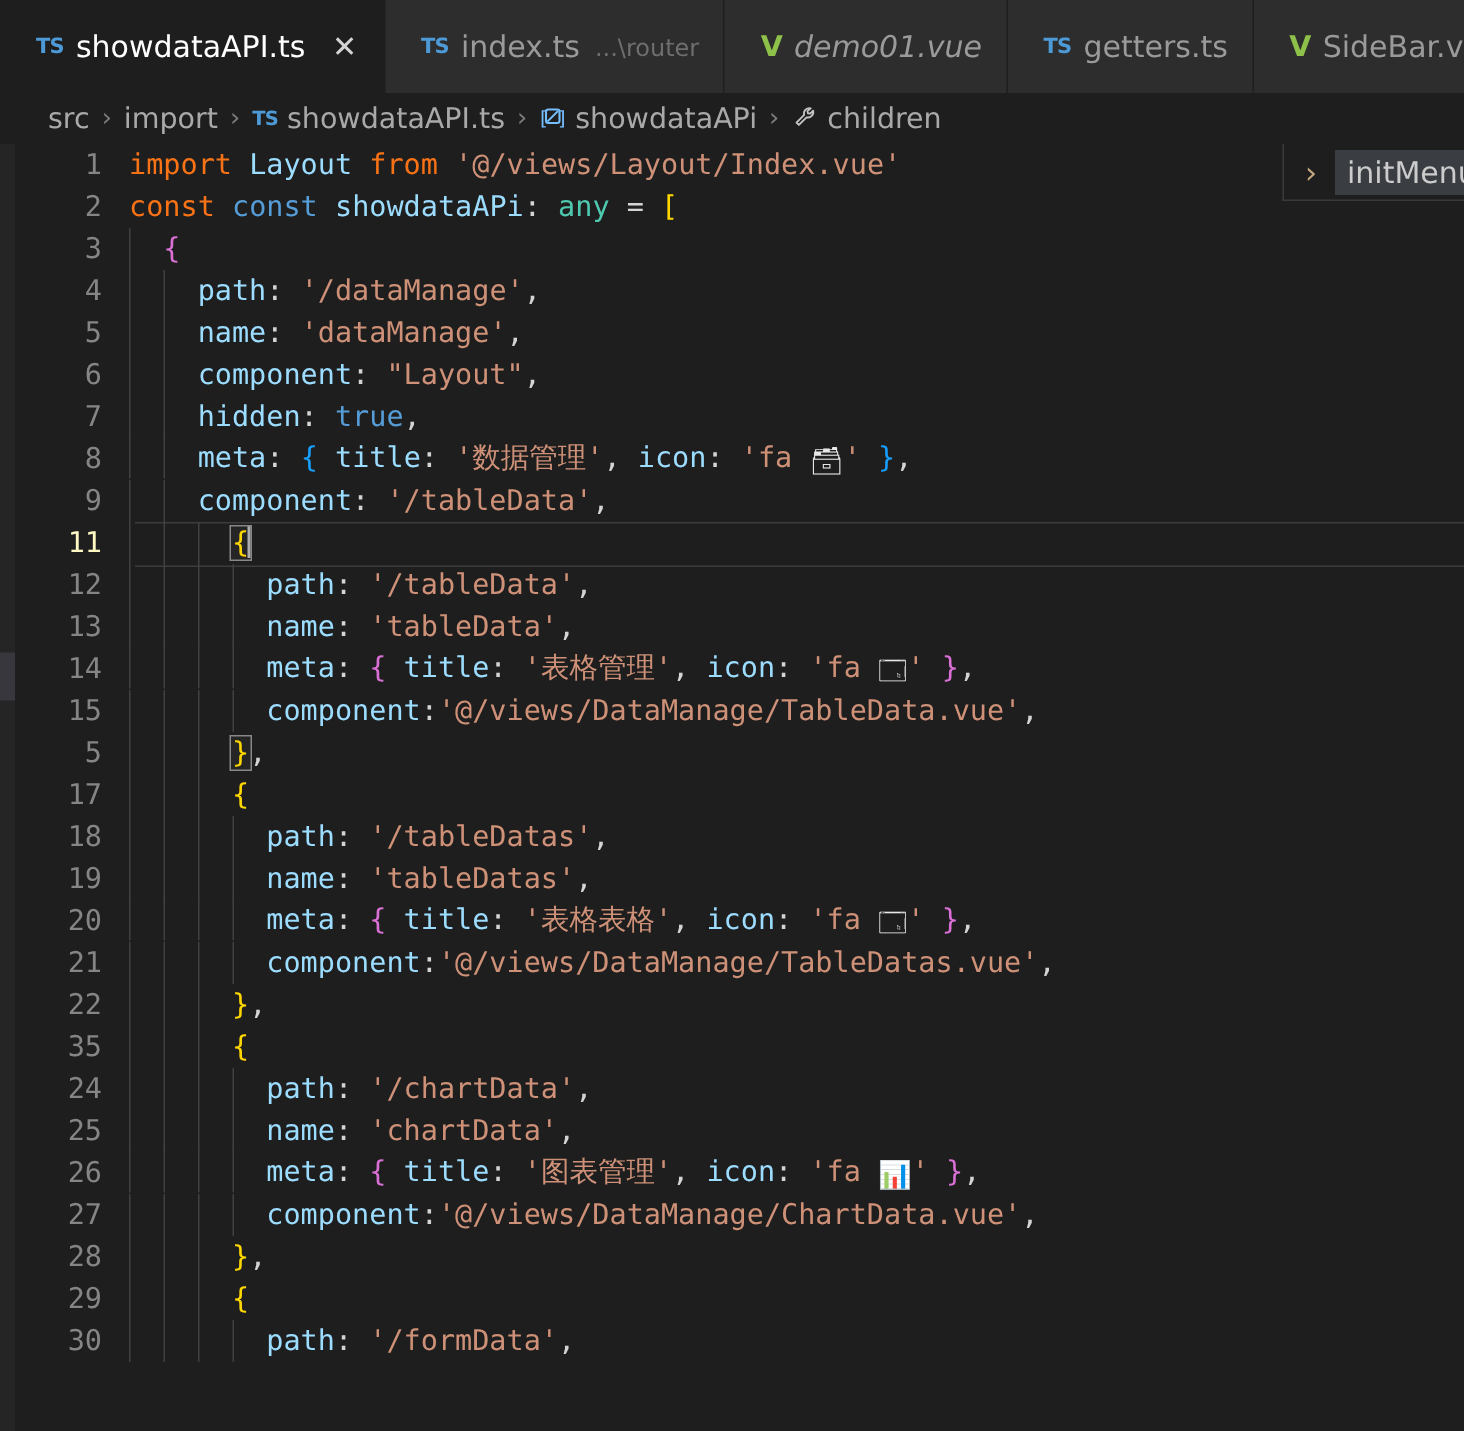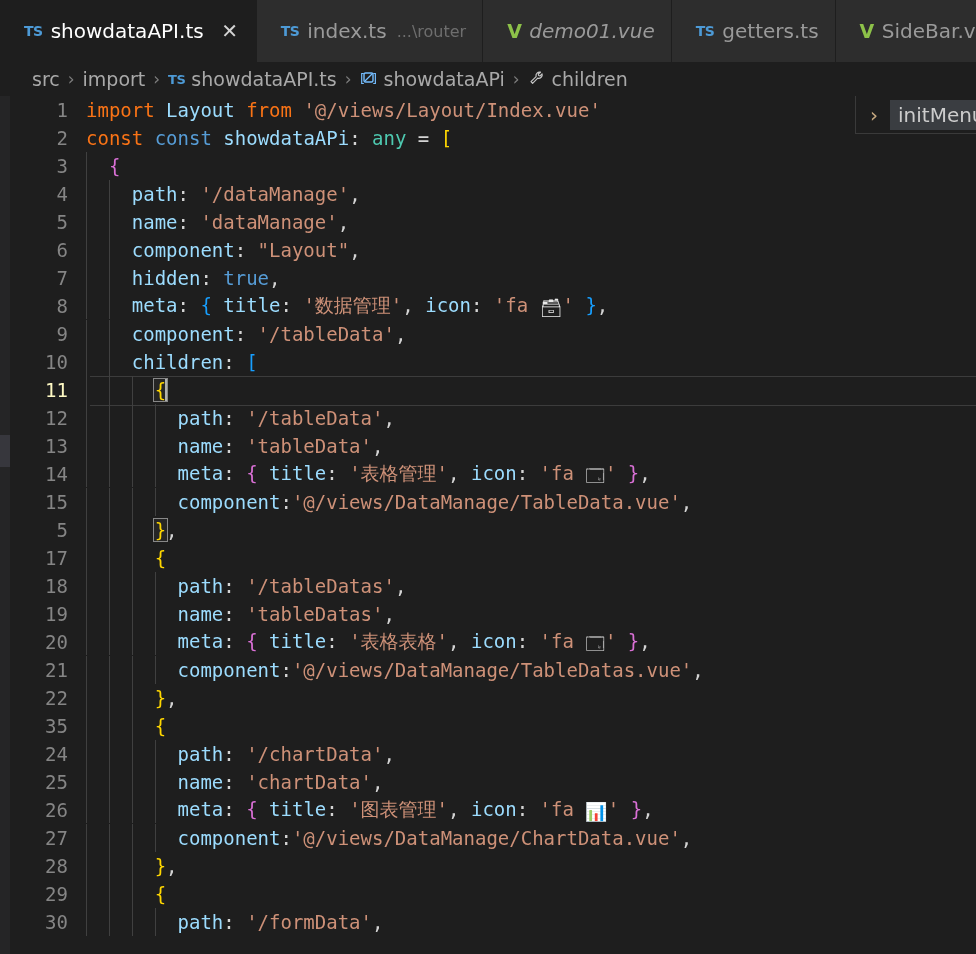--- a/index.html
+++ b/index.html
@@ -222,21 +222,20 @@
     <div class="code-area" id="code-area">
         <div class="line"><div class="gutter">1</div><div class="code"><span class="t-kw">import</span><span class="t-pun"> </span><span class="t-var">Layout</span><span class="t-pun"> </span><span class="t-kw">from</span><span class="t-pun"> </span><span class="t-str">'@/views/Layout/Index.vue'</span></div></div>
         <div class="line"><div class="gutter">2</div><div class="code"><span class="t-kw">const</span><span class="t-pun"> </span><span class="t-kw2">const</span><span class="t-pun"> </span><span class="t-var">showdataAPi</span><span class="t-pun">: </span><span class="t-type">any</span><span class="t-pun"> = </span><span class="t-br1">[</span></div></div>
         <div class="line"><div class="gutter">3</div><div class="code"><span class="ig" style="left: 0px;"></span><span class="t-pun">  </span><span class="t-br2">{</span></div></div>
         <div class="line"><div class="gutter">4</div><div class="code"><span class="ig" style="left: 0px;"></span><span class="ig" style="left: 22.9px;"></span><span class="t-pun">    </span><span class="t-var">path</span><span class="t-pun">: </span><span class="t-str">'/dataManage'</span><span class="t-pun">,</span></div></div>
         <div class="line"><div class="gutter">5</div><div class="code"><span class="ig" style="left: 0px;"></span><span class="ig" style="left: 22.9px;"></span><span class="t-pun">    </span><span class="t-var">name</span><span class="t-pun">: </span><span class="t-str">'dataManage'</span><span class="t-pun">,</span></div></div>
         <div class="line"><div class="gutter">6</div><div class="code"><span class="ig" style="left: 0px;"></span><span class="ig" style="left: 22.9px;"></span><span class="t-pun">    </span><span class="t-var">component</span><span class="t-pun">: </span><span class="t-str">"Layout"</span><span class="t-pun">,</span></div></div>
         <div class="line"><div class="gutter">7</div><div class="code"><span class="ig" style="left: 0px;"></span><span class="ig" style="left: 22.9px;"></span><span class="t-pun">    </span><span class="t-var">hidden</span><span class="t-pun">: </span><span class="t-kw2">true</span><span class="t-pun">,</span></div></div>
         <div class="line"><div class="gutter">8</div><div class="code"><span class="ig" style="left: 0px;"></span><span class="ig" style="left: 22.9px;"></span><span class="t-pun">    </span><span class="t-var">meta</span><span class="t-pun">: </span><span class="t-br3">{</span><span class="t-pun"> </span><span class="t-var">title</span><span class="t-pun">: </span><span class="t-str">'数据管理'</span><span class="t-pun">, </span><span class="t-var">icon</span><span class="t-pun">: </span><span class="t-str">'fa </span><span class="emoji">🗃</span><span class="t-str">'</span><span class="t-pun"> </span><span class="t-br3">}</span><span class="t-pun">,</span></div></div>
         <div class="line"><div class="gutter">9</div><div class="code"><span class="ig" style="left: 0px;"></span><span class="ig" style="left: 22.9px;"></span><span class="t-pun">    </span><span class="t-var">component</span><span class="t-pun">: </span><span class="t-str">'/tableData'</span><span class="t-pun">,</span></div></div>
-        <div class="line"><div class="gutter">10</div><div class="code"><span class="ig" style="left: 0px;"></span><span class="ig" style="left: 22.9px;"></span><span class="t-pun">    </span><span class="t-var">children</span><span class="t-pun">: </span><span class="t-br3">[</span></div></div>
         <div class="line current"><div class="gutter">11</div><div class="code"><span class="ig" style="left: 0px;"></span><span class="ig" style="left: 22.9px;"></span><span class="ig" style="left: 45.8px;"></span><span class="t-pun">      </span><span class="t-br1 bracket-box">{</span><span class="cursor"></span></div></div>
         <div class="line"><div class="gutter">12</div><div class="code"><span class="ig" style="left: 0px;"></span><span class="ig" style="left: 22.9px;"></span><span class="ig" style="left: 45.8px;"></span><span class="ig" style="left: 68.7px;"></span><span class="t-pun">        </span><span class="t-var">path</span><span class="t-pun">: </span><span class="t-str">'/tableData'</span><span class="t-pun">,</span></div></div>
         <div class="line"><div class="gutter">13</div><div class="code"><span class="ig" style="left: 0px;"></span><span class="ig" style="left: 22.9px;"></span><span class="ig" style="left: 45.8px;"></span><span class="ig" style="left: 68.7px;"></span><span class="t-pun">        </span><span class="t-var">name</span><span class="t-pun">: </span><span class="t-str">'tableData'</span><span class="t-pun">,</span></div></div>
         <div class="line"><div class="gutter">14</div><div class="code"><span class="ig" style="left: 0px;"></span><span class="ig" style="left: 22.9px;"></span><span class="ig" style="left: 45.8px;"></span><span class="ig" style="left: 68.7px;"></span><span class="t-pun">        </span><span class="t-var">meta</span><span class="t-pun">: </span><span class="t-br2">{</span><span class="t-pun"> </span><span class="t-var">title</span><span class="t-pun">: </span><span class="t-str">'表格管理'</span><span class="t-pun">, </span><span class="t-var">icon</span><span class="t-pun">: </span><span class="t-str">'fa </span><span class="emoji">🗔</span><span class="t-str">'</span><span class="t-pun"> </span><span class="t-br2">}</span><span class="t-pun">,</span></div></div>
         <div class="line"><div class="gutter">15</div><div class="code"><span class="ig" style="left: 0px;"></span><span class="ig" style="left: 22.9px;"></span><span class="ig" style="left: 45.8px;"></span><span class="ig" style="left: 68.7px;"></span><span class="t-pun">        </span><span class="t-var">component</span><span class="t-pun">:</span><span class="t-str">'@/views/DataManage/TableData.vue'</span><span class="t-pun">,</span></div></div>
         <div class="line"><div class="gutter">5</div><div class="code"><span class="ig" style="left: 0px;"></span><span class="ig" style="left: 22.9px;"></span><span class="ig" style="left: 45.8px;"></span><span class="t-pun">      </span><span class="t-br1 bracket-box">}</span><span class="t-pun">,</span></div></div>
         <div class="line"><div class="gutter">17</div><div class="code"><span class="ig" style="left: 0px;"></span><span class="ig" style="left: 22.9px;"></span><span class="ig" style="left: 45.8px;"></span><span class="t-pun">      </span><span class="t-br1">{</span></div></div>
         <div class="line"><div class="gutter">18</div><div class="code"><span class="ig" style="left: 0px;"></span><span class="ig" style="left: 22.9px;"></span><span class="ig" style="left: 45.8px;"></span><span class="ig" style="left: 68.7px;"></span><span class="t-pun">        </span><span class="t-var">path</span><span class="t-pun">: </span><span class="t-str">'/tableDatas'</span><span class="t-pun">,</span></div></div>
         <div class="line"><div class="gutter">19</div><div class="code"><span class="ig" style="left: 0px;"></span><span class="ig" style="left: 22.9px;"></span><span class="ig" style="left: 45.8px;"></span><span class="ig" style="left: 68.7px;"></span><span class="t-pun">        </span><span class="t-var">name</span><span class="t-pun">: </span><span class="t-str">'tableDatas'</span><span class="t-pun">,</span></div></div>
         <div class="line"><div class="gutter">20</div><div class="code"><span class="ig" style="left: 0px;"></span><span class="ig" style="left: 22.9px;"></span><span class="ig" style="left: 45.8px;"></span><span class="ig" style="left: 68.7px;"></span><span class="t-pun">        </span><span class="t-var">meta</span><span class="t-pun">: </span><span class="t-br2">{</span><span class="t-pun"> </span><span class="t-var">title</span><span class="t-pun">: </span><span class="t-str">'表格表格'</span><span class="t-pun">, </span><span class="t-var">icon</span><span class="t-pun">: </span><span class="t-str">'fa </span><span class="emoji">🗔</span><span class="t-str">'</span><span class="t-pun"> </span><span class="t-br2">}</span><span class="t-pun">,</span></div></div>

